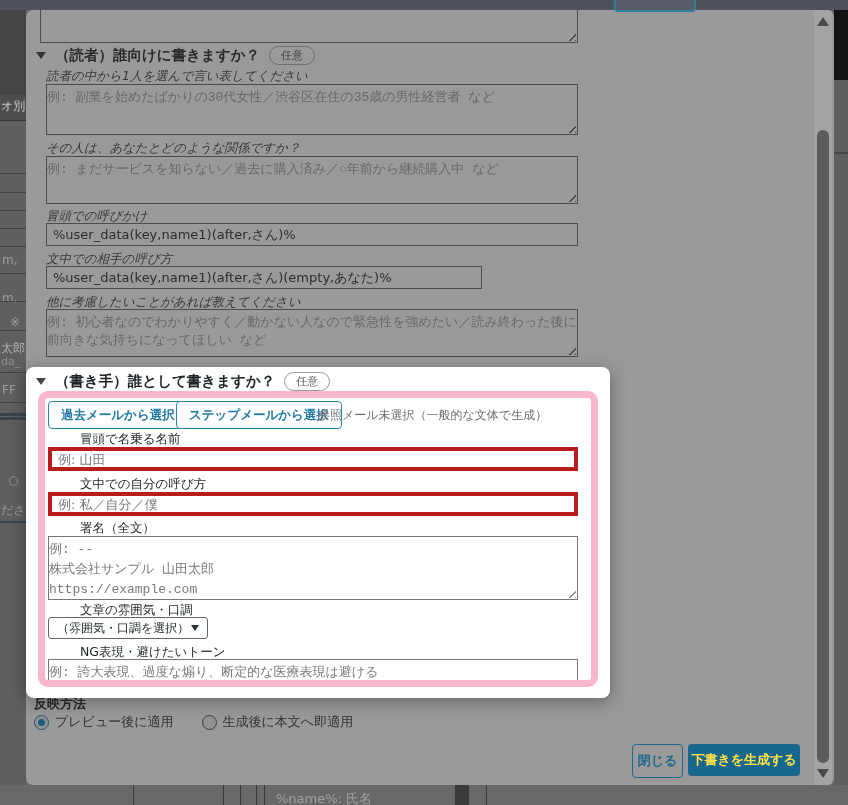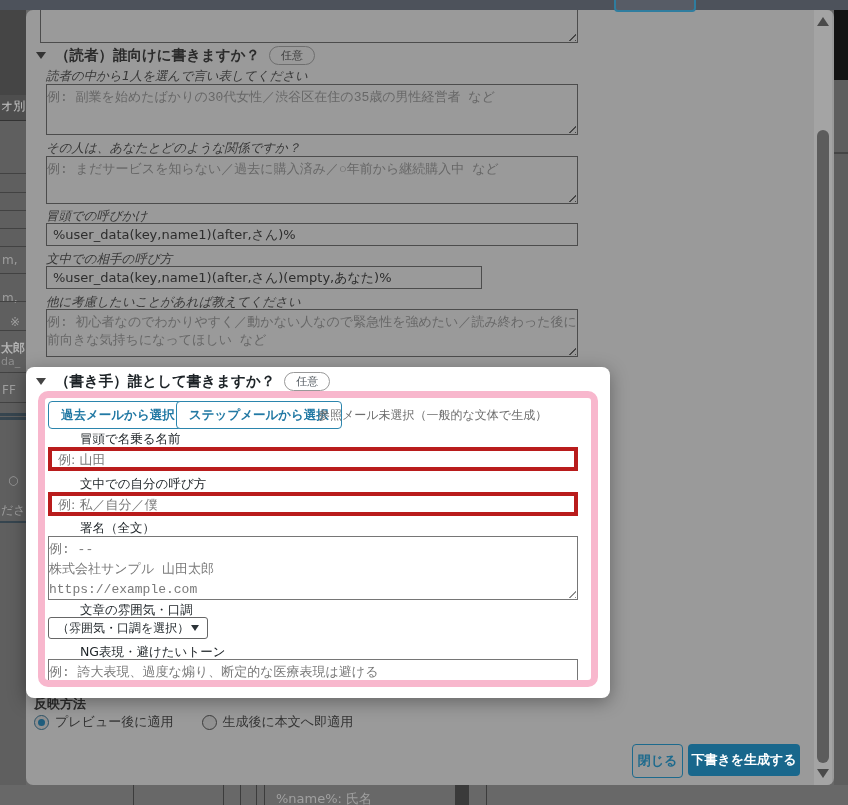--- a/index.html
+++ b/index.html
@@ -39,21 +39,21 @@
   .fieldwrap input{box-sizing:border-box;width:100%;height:100%;background:transparent;border:1px solid #4c4c4c;outline:none;font-family:inherit;font-size:13px;padding:1px 6px;color:#2d2d2d;}
   .fieldwrap input::placeholder{color:#676767;opacity:1;}
   .apply-lbl{position:absolute;left:8px;top:685px;font-size:13px;font-weight:bold;color:#2b2b2b;}
   .radio-row{position:absolute;left:8px;top:703px;display:flex;align-items:center;gap:10px;}
   .radio-opt{display:flex;align-items:center;gap:6px;margin-right:18px;}
   .radio{width:15px;height:15px;border-radius:50%;box-sizing:border-box;border:1px solid #3d3d3d;background:#919191;position:relative;}
   .radio.sel{border-color:#2c5368;}
   .radio.sel::after{content:"";position:absolute;inset:3px;border-radius:50%;background:#1e5d7d;}
   .radio-lbl{font-size:13px;color:#333;}
   .btn-close{position:absolute;left:606px;top:734px;width:49px;height:32px;border:1px solid #1d6a8d;border-radius:4px;background:#9a9a9a;color:#1d6a8d;font-size:13px;font-weight:bold;display:flex;align-items:center;justify-content:center;}
-  .btn-gen{position:absolute;left:662px;top:734px;width:112px;height:32px;border-radius:4px;background:#19678c;color:#ffffff;font-size:13px;font-weight:bold;display:flex;align-items:center;justify-content:center;}
+  .btn-gen{position:absolute;left:662px;top:734px;width:112px;height:32px;border-radius:4px;background:#19678c;color:#fde047;font-size:13px;font-weight:bold;display:flex;align-items:center;justify-content:center;}
   .sbar{position:absolute;left:788px;top:0;width:18px;height:775px;background:#a4a4a4;}
   .sb-up{position:absolute;left:3px;top:7px;width:0;height:0;border-left:6px solid transparent;border-right:6px solid transparent;border-bottom:9px solid #4a4a4a;}
   .sb-down{position:absolute;left:3px;bottom:7px;width:0;height:0;border-left:6px solid transparent;border-right:6px solid transparent;border-top:9px solid #4a4a4a;}
   .sb-thumb{position:absolute;left:3px;top:120px;width:12px;height:633px;border-radius:6px;background:#5c5c5c;}
 
   
   .spot{position:absolute;left:26px;top:367px;width:584px;height:331px;background:#fff;border-radius:8px;box-shadow:0 4px 18px rgba(0,0,0,.35);z-index:10;}
   .spot .caret{border-top-color:#444;}
   .spot .ttl{color:#1d2327;}
   .badge.bright{color:#50575e;border:1px solid #999;background:#fff;}
@@ -87,21 +87,21 @@
     <div class="lline" style="top:182px;"></div>
     <div class="lline" style="top:200px;"></div>
     <div class="lline" style="top:218px;"></div>
     <div class="lline" style="top:236px;"></div>
     <span class="lfrag" style="left:2px;top:243px;">m,</span>
     <div class="lline" style="top:263px;"></div>
     <span class="lfrag" style="left:2px;top:281px;">m,</span>
     <div class="lline" style="top:291px;"></div>
     <span class="lfrag" style="left:10px;top:305px;">※</span>
     <div class="lline" style="top:320px;"></div>
-    <span class="lfrag" style="left:1px;top:330px;font-weight:bold;color:#b3b3b3;text-align:center;">太郎</span>
+    <span class="lfrag" style="left:1px;top:330px;font-weight:normal;color:#b3b3b3;text-align:center;">太郎</span>
     <span class="lfrag" style="left:1px;top:345px;font-size:11px;color:#8d8d8d;">da_</span>
     <div class="lline" style="top:362px;"></div>
     <span class="lfrag" style="left:2px;top:373px;">FF</span>
     <div class="lline" style="top:392px;"></div>
     <div class="ldbl"></div>
     <span class="lfrag" style="left:8px;top:463px;">○</span>
     <span class="lfrag" style="left:1px;top:492px;">ださ</span>
     <div class="lline" style="top:511px;background:#36454f;height:2px;"></div>
   </div>
 

